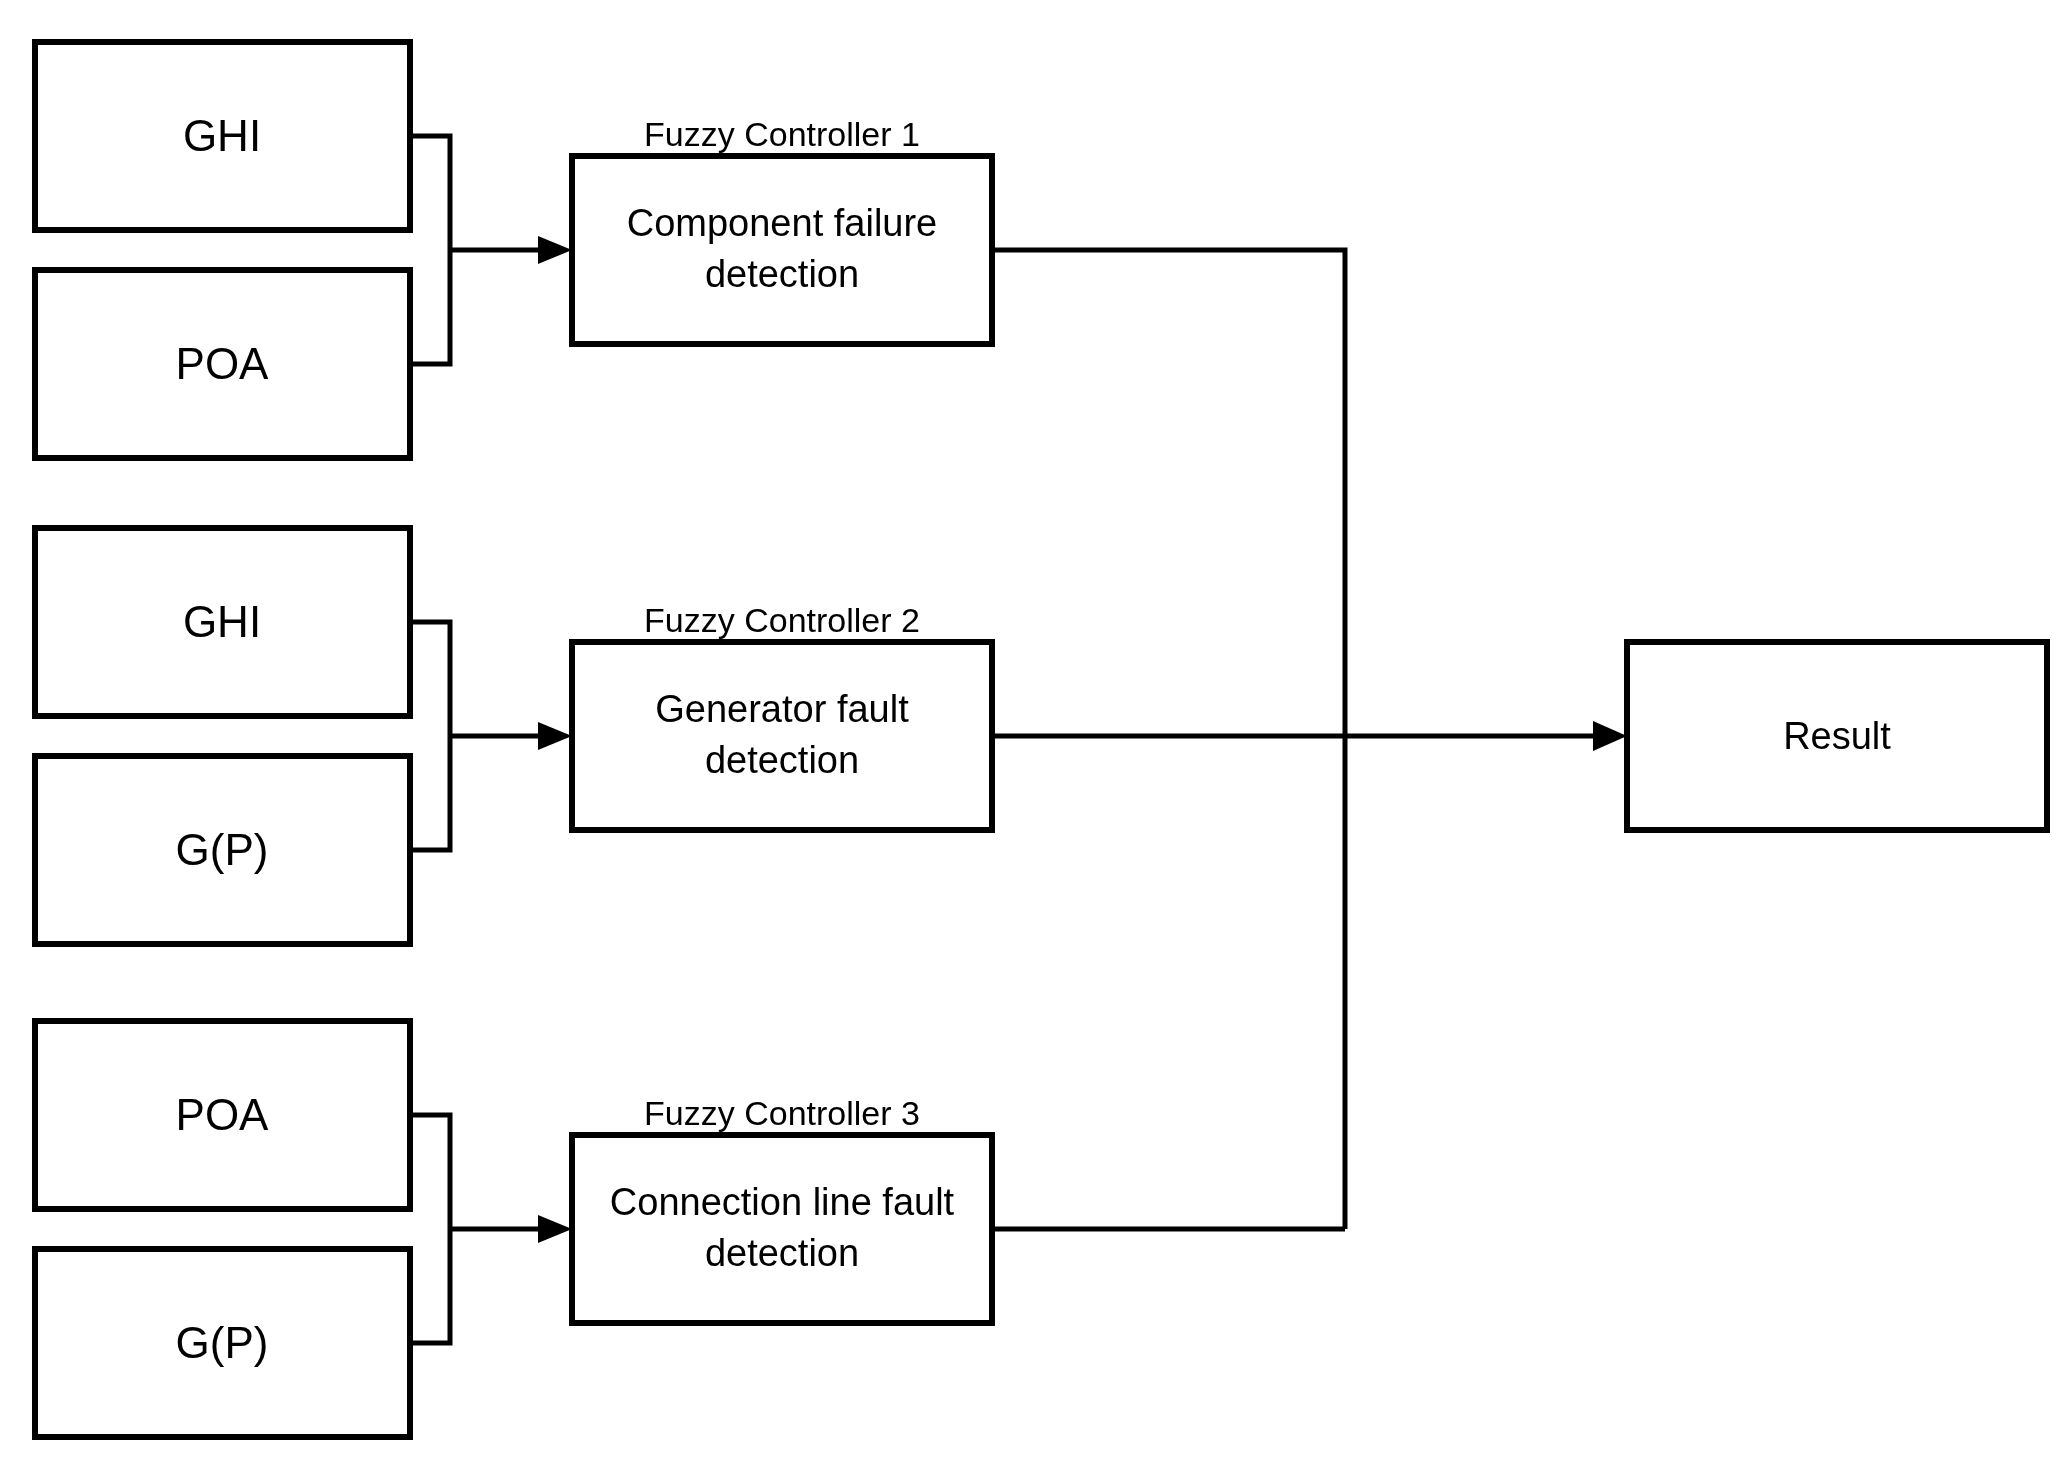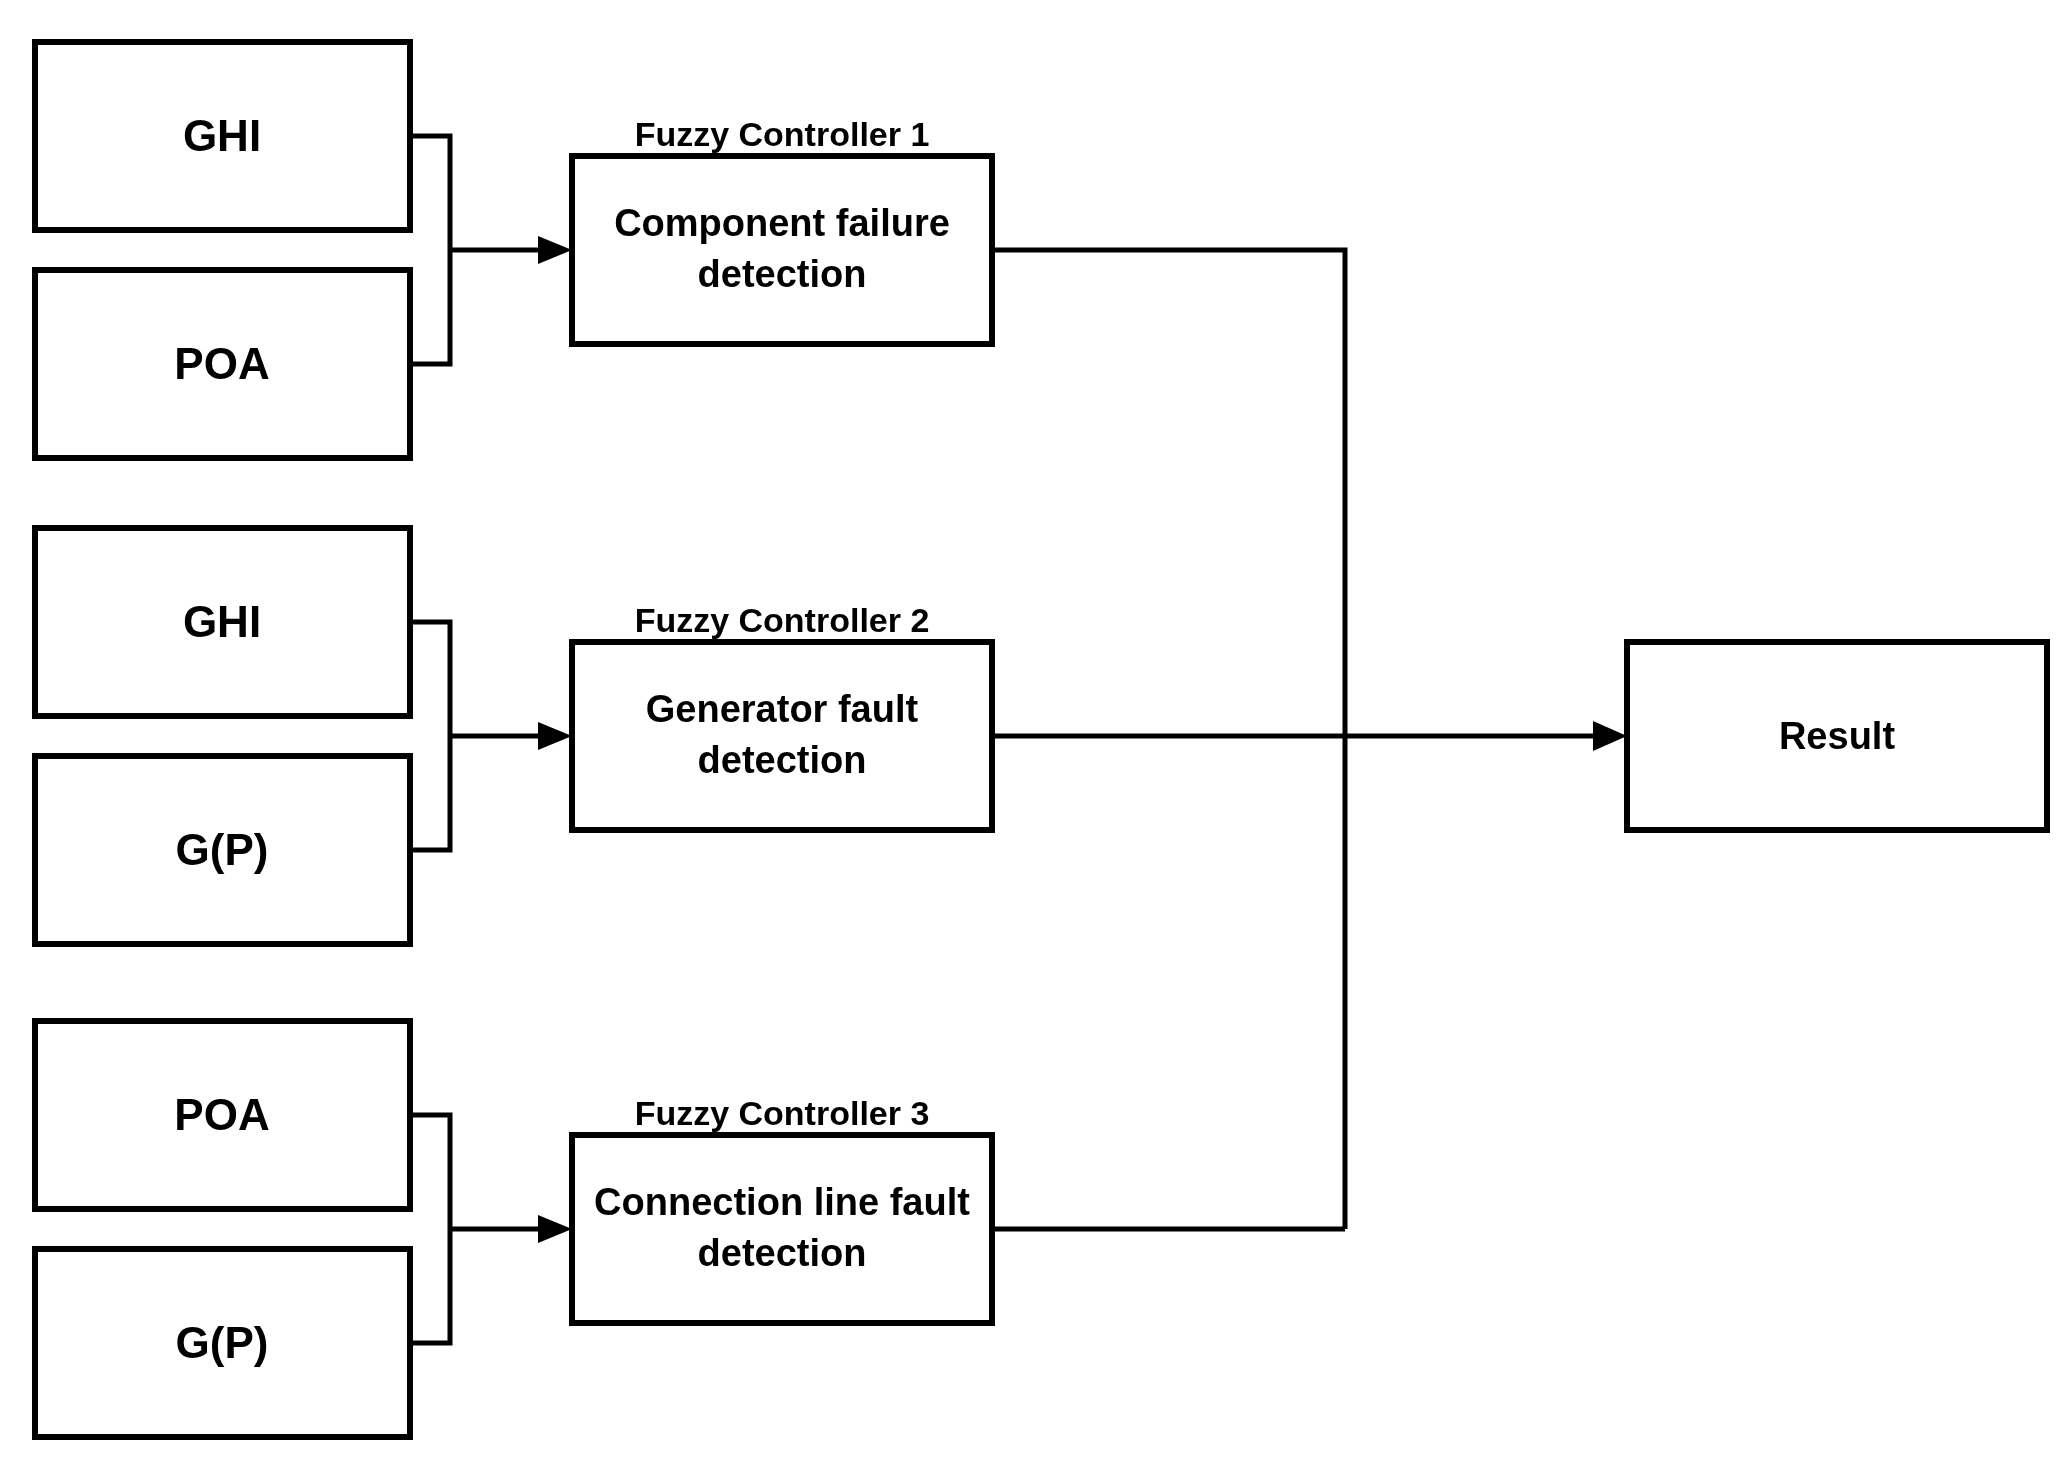--- a/index.html
+++ b/index.html
@@ -5,21 +5,20 @@
   html, body {
     margin: 0;
     padding: 0;
     background: #ffffff;
   }
   .diagram-wrap {
     width: 2062px;
     height: 1479px;
     background: #ffffff;
     position: relative;
-    font-weight: bold;
   }
   svg {
     display: block;
     width: 2062px;
     height: 1479px;
   }
   .node-rect {
     fill: #ffffff;
     stroke: #000000;
     stroke-width: 6;

